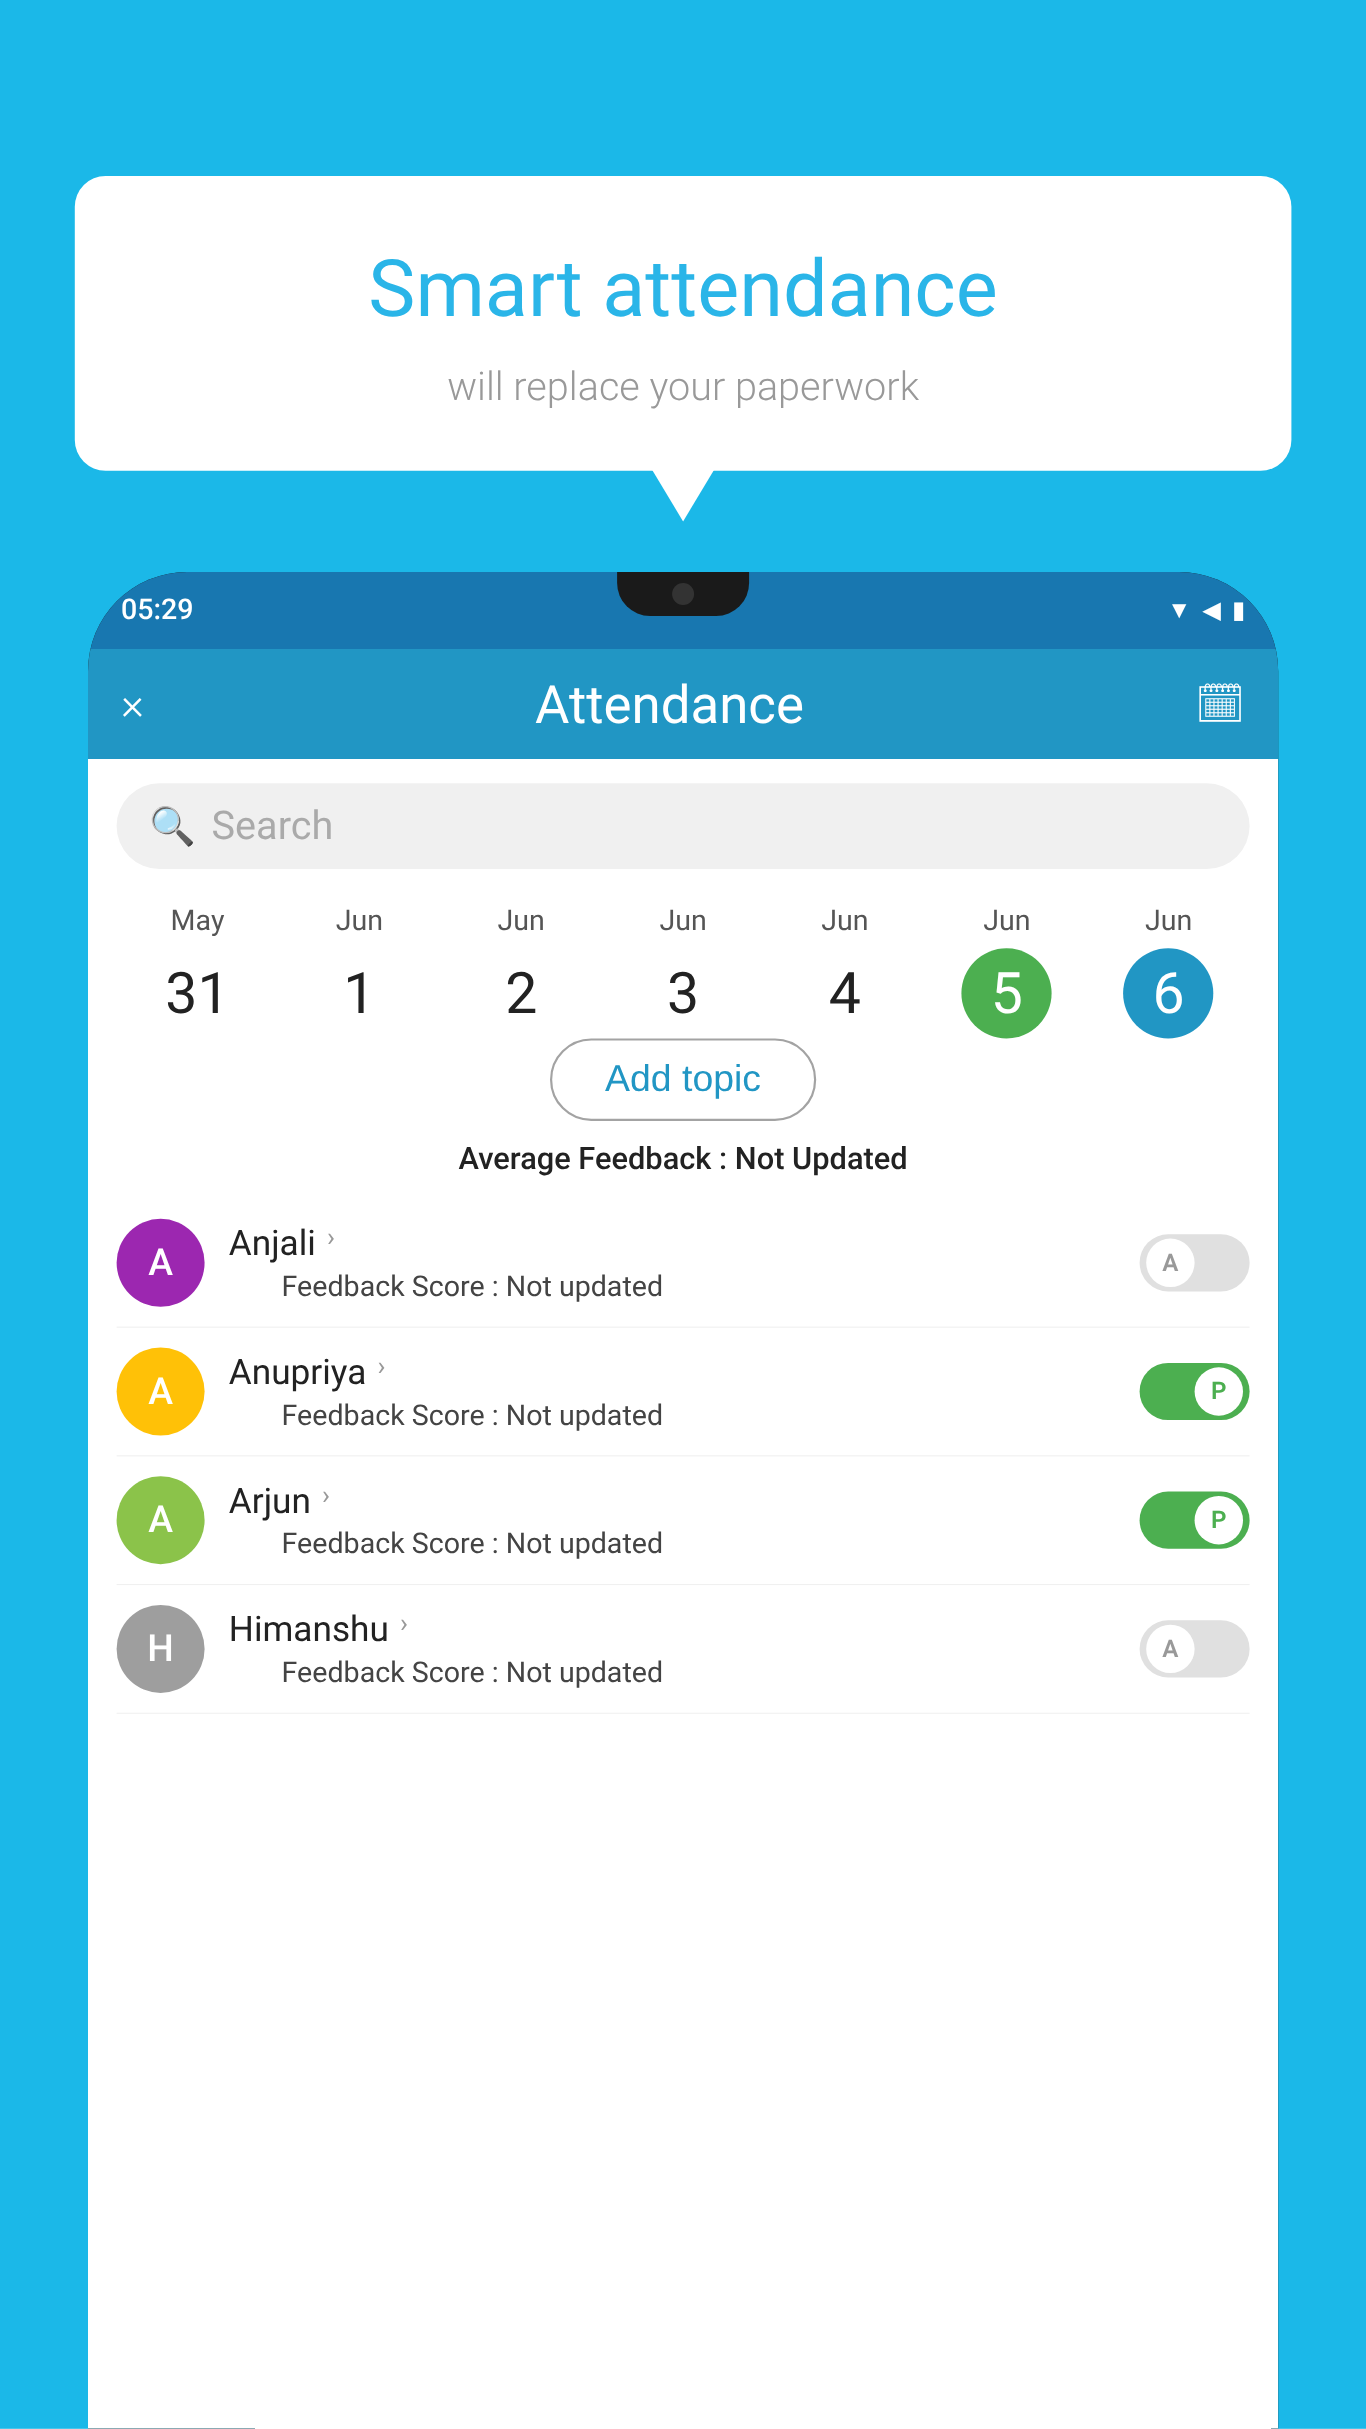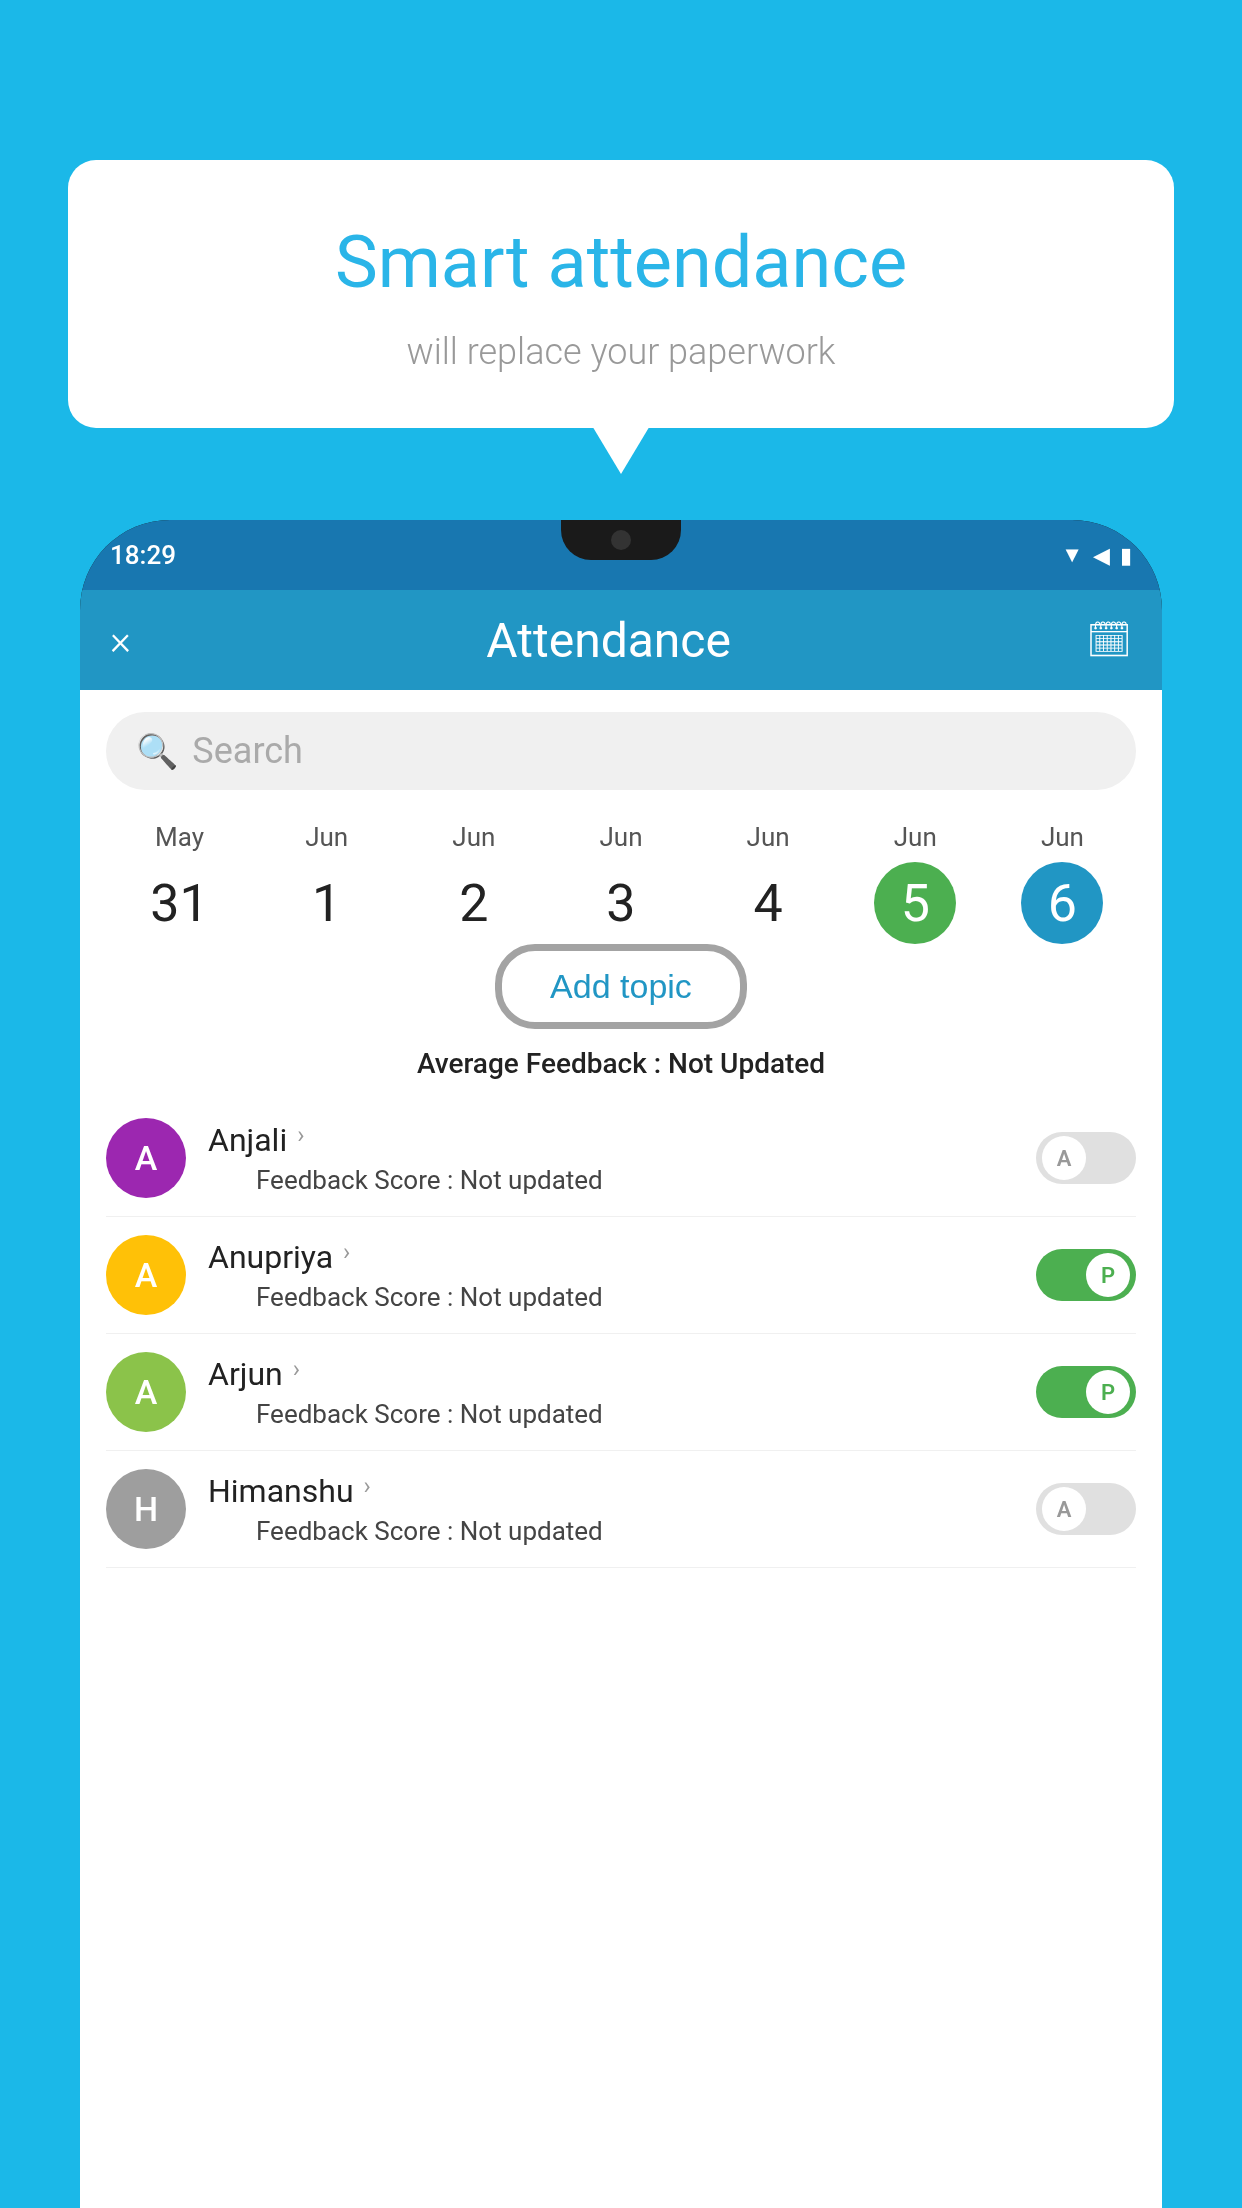--- a/index.html
+++ b/index.html
@@ -200,21 +200,21 @@
       font-size: 30px;
       color: #444;
       padding: 18px 0 14px;
       font-weight: 400;
     }
 
     
     .add-topic-btn {
       display: block;
       margin: 0 auto 18px;
-      border: 7px solid #a3a3a3;
+      border: 2px solid #a3a3a3;
       border-radius: 40px;
       padding: 16px 48px;
       color: #2196c4;
       font-size: 34px;
       background: white;
       cursor: pointer;
       width: fit-content;
     }
 
     
@@ -333,21 +333,21 @@
   </div>
 </div>
 
 <div class="phone-frame">
   <div class="phone-inner">
 
     <div class="phone-notch-bar">
       <div class="notch">
         <div class="notch-camera"></div>
       </div>
-      <span class="status-time">18:29</span>
+      <span class="status-time">05:29</span>
       <div class="status-icons">
         <span class="status-icon">▼</span>
         <span class="status-icon">◀</span>
         <span class="status-icon">▮</span>
       </div>
     </div>
 
     <div class="app-header">
       <span class="header-close">×</span>
       <span class="header-title">Attendance</span>

